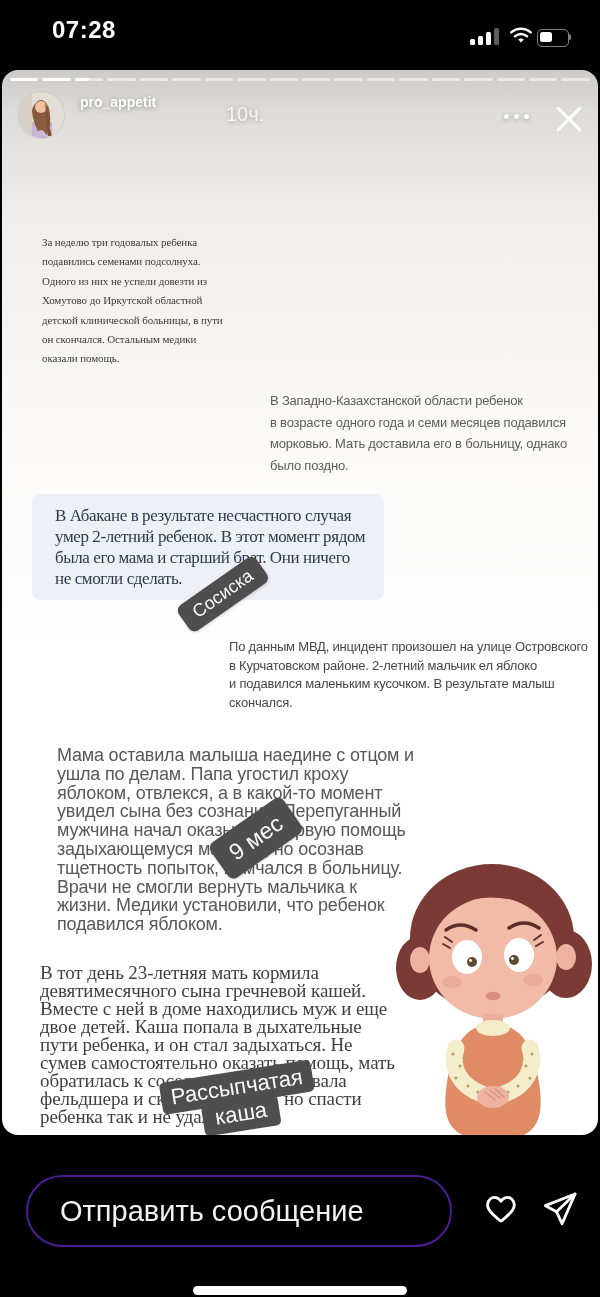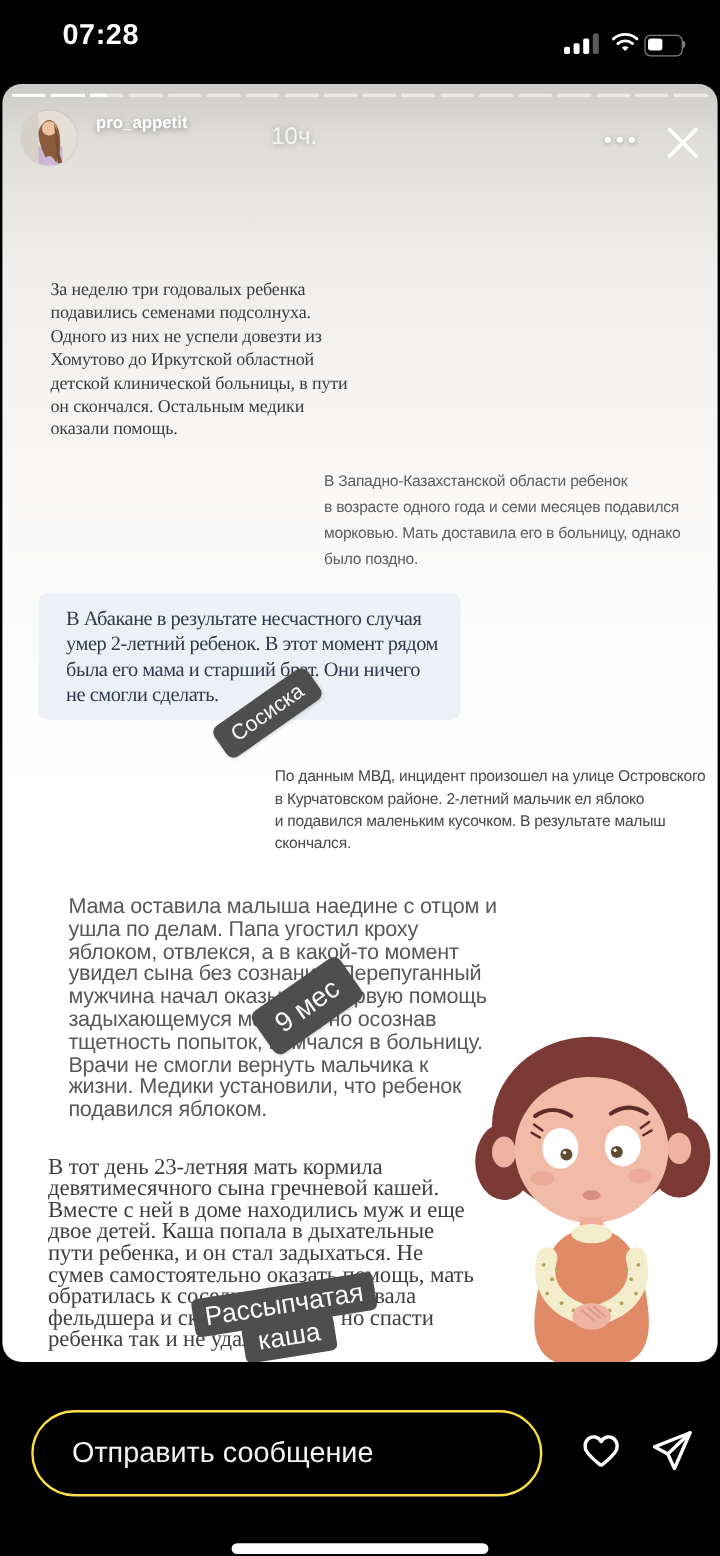--- a/index.html
+++ b/index.html
@@ -37,21 +37,21 @@
   .uage{position:absolute;left:224px;top:13px;color:rgba(255,255,255,.8);font-size:20px;
         text-shadow:0 1px 5px rgba(0,0,0,.3);}
   .dots{position:absolute;right:66px;top:24px;width:28px;height:6px;}
   .dots i{position:absolute;top:0;width:5px;height:5px;border-radius:50%;background:#fff;box-shadow:0 1px 4px rgba(0,0,0,.3);}
   .dots i:nth-child(1){left:0}.dots i:nth-child(2){left:10px}.dots i:nth-child(3){left:20px}
   .closex{position:absolute;right:12px;top:12px;width:34px;height:34px;}
 
   
   .tb{position:absolute;white-space:pre;}
   .serif{font-family:"Liberation Serif",serif;}
-  .b1{left:40px;top:163px;font-size:15px;line-height:19.4px;color:#3b3b3b;letter-spacing:-.1px;}
+  .b1{left:40px;top:163px;font-size:11px;line-height:19.4px;color:#3b3b3b;letter-spacing:-.1px;}
   .b2{left:268px;top:320px;font-size:13px;line-height:21.6px;color:#5d5d5d;letter-spacing:-.2px;}
   .b3card{position:absolute;left:30px;top:424px;width:352px;box-sizing:border-box;background:#edf0f6;border-radius:8px;
           padding:11px 23px;}
   .b3{font-size:17px;line-height:21px;color:#30394a;letter-spacing:-.4px;white-space:pre;}
   .b4{left:227px;top:568px;font-size:13px;line-height:18.6px;color:#474747;letter-spacing:-.2px;}
   .b5{left:55px;top:676px;font-size:18px;line-height:18.8px;color:#585858;letter-spacing:-.2px;}
   .b6{left:38px;top:894px;font-size:19px;line-height:18px;color:#3f3f3f;letter-spacing:-.1px;}
 
   
   .stick{position:absolute;transform:translate(-50%,-50%) rotate(-35deg);background:#4e4e4e;color:#fafafa;
@@ -61,22 +61,22 @@
   .s3wrap{position:absolute;left:237px;top:1031px;transform:translate(-50%,-50%) rotate(-9deg);text-align:center;}
   .s3wrap .ln{display:inline-block;background:#4e4e4e;color:#fafafa;border-radius:5px;font-weight:500;font-size:22px;}
   .s3wrap .ln1{padding:3px 10px;}
   .s3wrap .ln2{padding:1px 12px 4px;margin-top:-3px;}
 
   
   .chara{position:absolute;left:388px;top:786px;width:205px;height:335px;}
 
   
   .composer-input{position:absolute;left:26px;top:1175px;width:426px;height:72px;box-sizing:border-box;
-      border:2px solid #fde047;border-radius:38px;background:transparent;color:#f2f2f2;
-      font-size:24px;padding:0 0 0 32px;font-family:"Liberation Sans",sans-serif;outline:none;}
+      border:2px solid #4c1d95;border-radius:38px;background:transparent;color:#f2f2f2;
+      font-size:29px;padding:0 0 0 32px;font-family:"Liberation Sans",sans-serif;outline:none;}
   .composer-input::placeholder{color:#f2f2f2;opacity:1;}
   .icon-btn{position:absolute;background:none;border:none;padding:0;cursor:pointer;}
   .like{left:482px;top:1192px;}
   .share{left:540px;top:1190px;}
   .homebar{position:absolute;left:193px;top:1286px;width:214px;height:9px;border-radius:5px;background:#fff;border:none;padding:0;}
 </style>
 </head>
 <body>
 
 <div class="phone">

